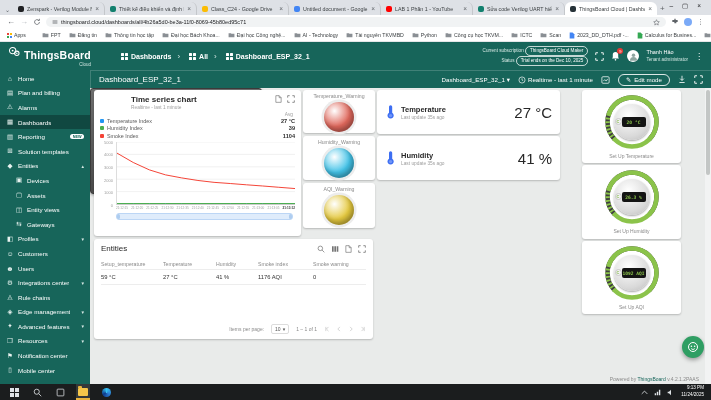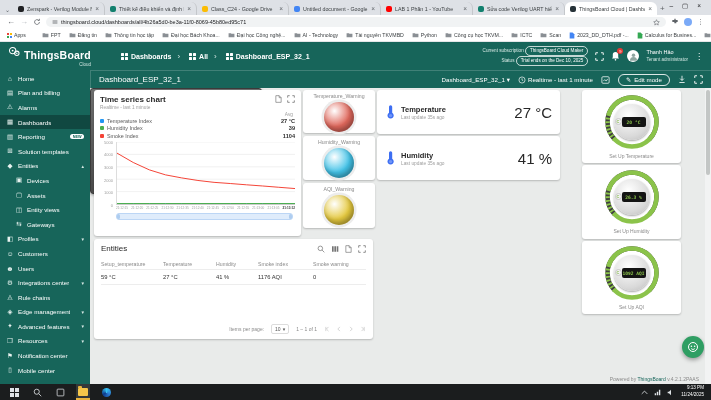--- a/index.html
+++ b/index.html
@@ -69,21 +69,21 @@
   .tbt .title { font-size:8px; font-weight:500; }
   .tbt .ctrls { margin-left:auto; display:flex; align-items:center; gap:8px; font-size:6.2px; }
   .tbt .sel { display:flex; align-items:center; gap:2px; }
   .editbtn { display:flex; align-items:center; gap:3px; border:1px solid rgba(255,255,255,.85); border-radius:8px; padding:1.5px 7px; font-size:6.2px; }
 
   .main { position:relative; flex:1; background:#e9ebea; overflow:hidden; }
   .card { position:absolute; background:#fff; border-radius:3px; box-shadow:0 1px 2px rgba(0,0,0,.22); }
 
   
   .ts { left:4px; top:2px; width:207px; height:146px; padding:5px 6px 4px 6px; }
-  .ts .hd { display:flex; align-items:flex-start; }
+  .ts .hd { display:flex; align-items:flex-start;margin-left:31px; }
   .ts .t { font-size:8px; font-weight:bold; color:#282828; }
   .ts .st { font-size:4.8px; color:#9e9e9e; margin-top:1px; }
   .ts .hic { margin-left:auto; display:flex; gap:5px; }
   .avghdr { text-align:right; font-size:4.8px; color:#9e9e9e; margin:2px 2px 0 0; }
   .lgrow { display:flex; align-items:center; gap:3px; height:7.6px; }
   .ldot { width:4px; height:4px; border-radius:1px; background:var(--c,#999); flex:none; }
   .lname { font-size:5.4px; color:#5a5a5a; }
   .lval { margin-left:auto; font-size:5.6px; color:#2e2e2e; font-weight:bold; }
   .plotwrap { display:flex; margin-top:2px; }
   .yaxis { position:relative; width:16px; height:63px; flex:none; }

